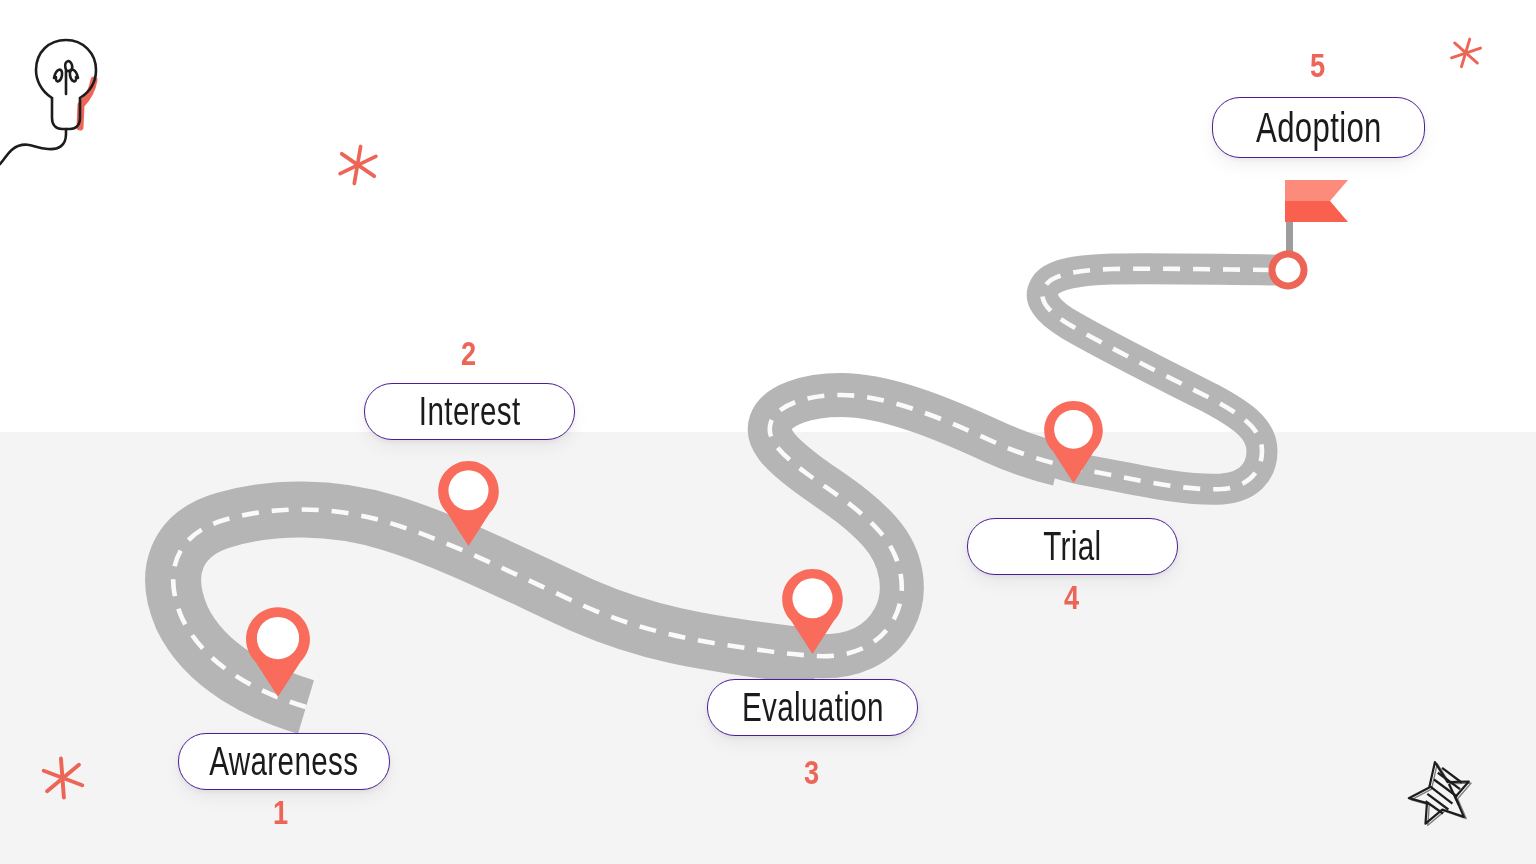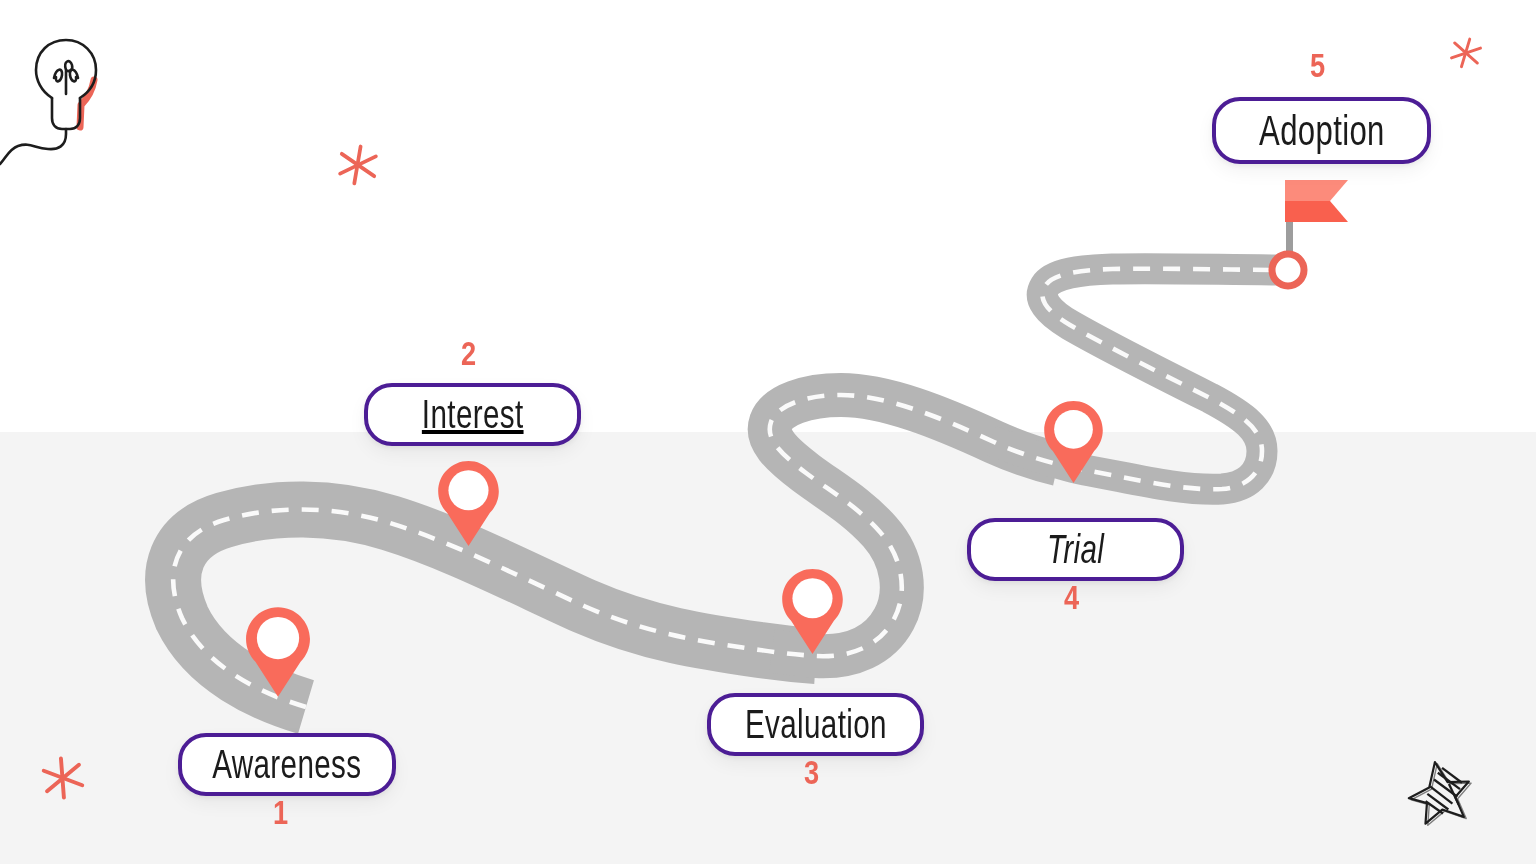--- a/index.html
+++ b/index.html
@@ -8,45 +8,45 @@
     background:var(--c-bgTop,#fff);
     font-family:"Liberation Sans", sans-serif;
   }
   .bg-bottom{
     position:absolute;left:0;top:432px;width:1536px;height:432px;
     background:var(--c-bgBottom,#f4f4f4);z-index:0;
   }
   svg.canvas{position:absolute;left:0;top:0;z-index:1;}
   .stage{position:absolute;z-index:2;}
   .pill{
-    position:absolute;background:#fff;border:4px solid #4c1d95;
+    position:absolute;background:#fff;border:1px solid #4c1d95;
     border-radius:28px;display:flex;align-items:center;justify-content:center;
     box-shadow:0 2px 5px rgba(0,0,0,.06),0 8px 18px rgba(0,0,0,.05);
   }
   .pill .txt{
     display:inline-block;transform:scaleX(.74);
     font-size:40px;font-weight:400;color:var(--c-ink,#1b1b1b);
     letter-spacing:.5px;white-space:nowrap;
   }
   .num{
     position:absolute;text-align:center;
     font-weight:700;font-size:34px;color:var(--c-accent,#ec6557);
   }
   .num .txt{display:inline-block;transform:scaleX(.8);}
   
   .p1{left:178px;top:733px;width:210px;height:55px;}
   .n1{left:175px;top:793px;width:210px;}
   
-  .p2{left:364px;top:383px;width:209px;height:55px;text-decoration:underline;}
+  .p2{left:364px;top:383px;width:209px;height:55px;}
   .n2{left:364px;top:334px;width:209px;}
   
-  .p3{left:707px;top:693px;width:209px;height:55px;}
+  .p3{left:707px;top:679px;width:209px;height:55px;}
   .n3{left:707px;top:753px;width:209px;}
   
-  .p4{left:967px;top:518px;width:209px;height:55px;font-style:italic;}
+  .p4{left:967px;top:518px;width:209px;height:55px;}
   .n4{left:967px;top:578px;width:209px;}
   
   .p5{left:1212px;top:97px;width:211px;height:59px;}
   .p5 .txt{font-size:42px;}
   .n5{left:1212px;top:46px;width:211px;}
 </style>
 </head>
 <body>
 
 <div class="bg-bottom"></div>

